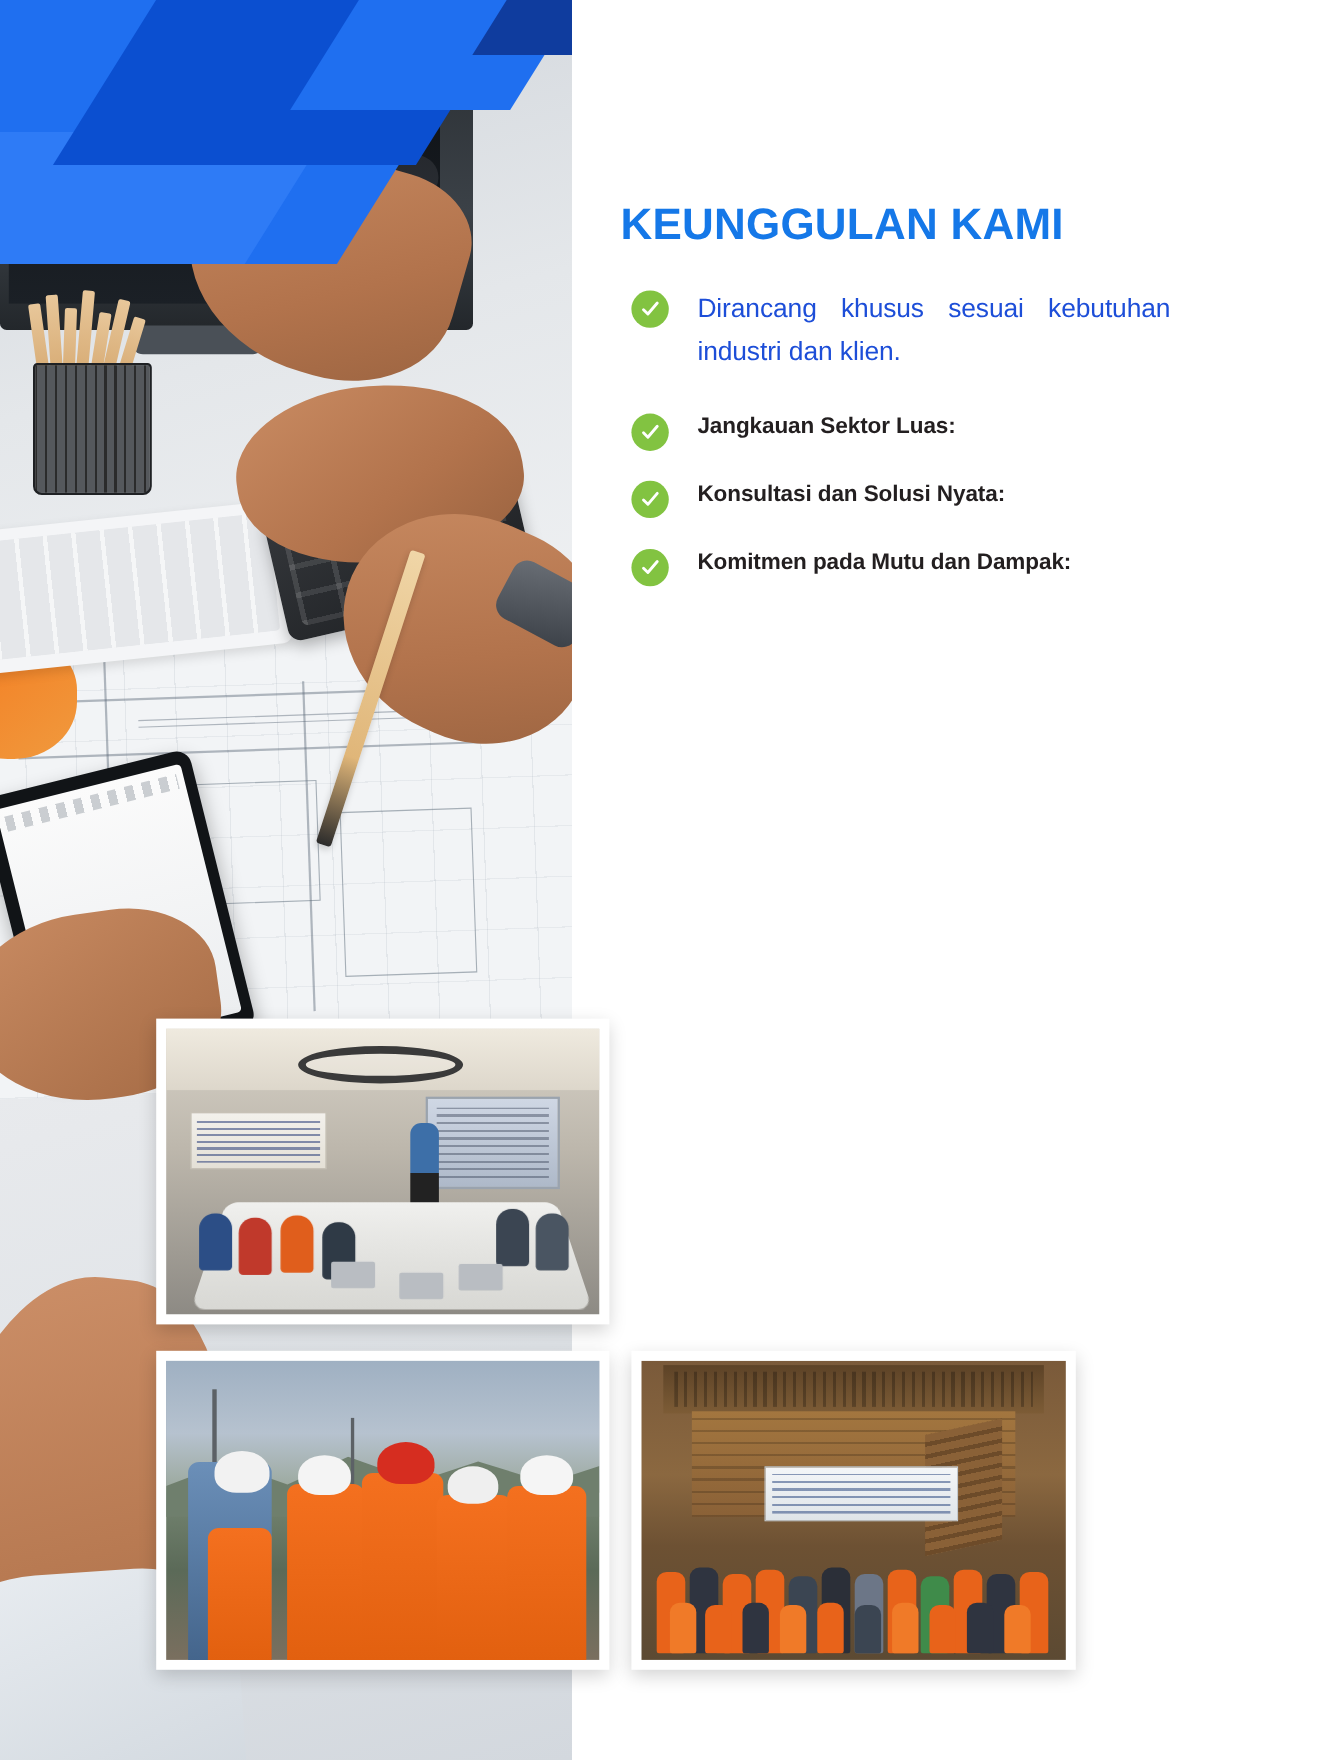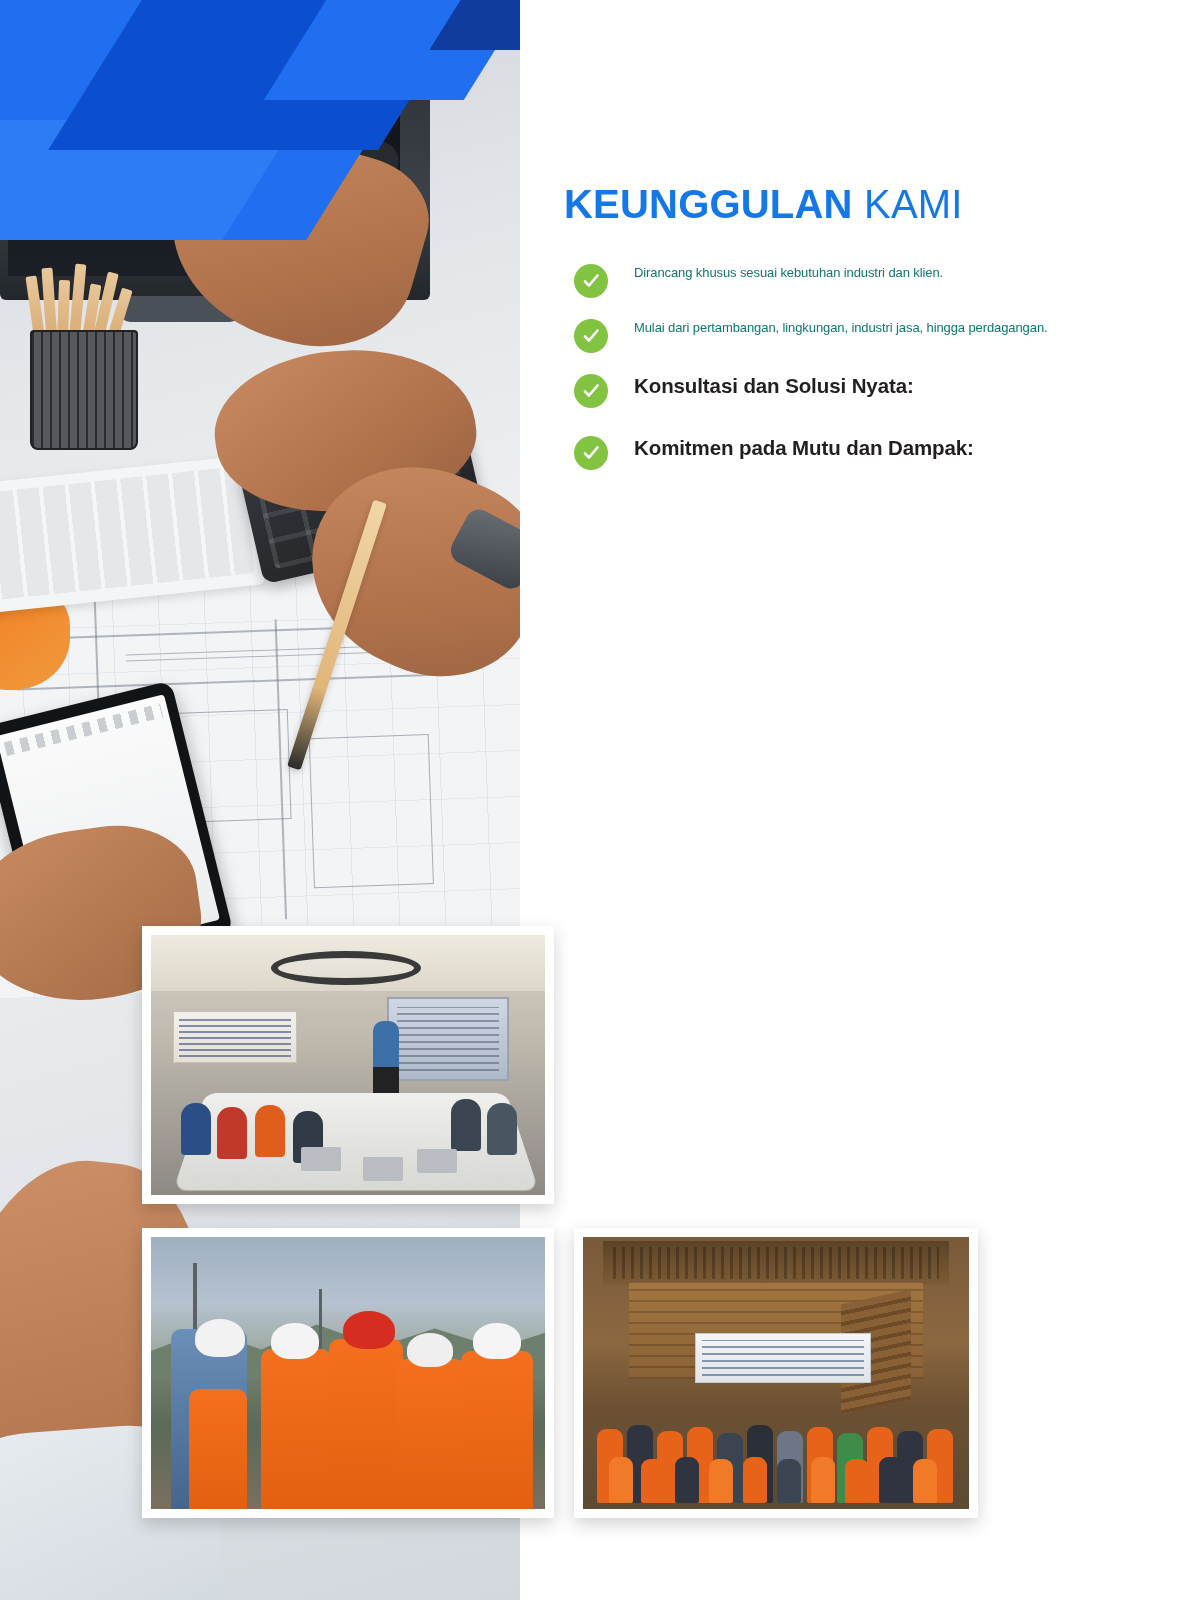--- a/index.html
+++ b/index.html
@@ -304,21 +304,21 @@
 
   .title {
     position: absolute;
     left: 44px; top: 182px;
     font-size: 40px;
     letter-spacing: .2px;
     color: #1578e8;
     white-space: nowrap;
   }
   .title .b { font-weight: 700; }
-  .title .l { font-weight: 400; text-align: right; }
+  .title .l { font-weight: 700; text-align: right; }
 
   .list {
     position: absolute;
     left: 44px; top: 262px;
     width: 500px;
   }
   .item {
     position: relative;
     padding-left: 70px;
     margin-bottom: 34px;
@@ -336,22 +336,22 @@
   .check svg { display: block; }
   .item-title {
     font-size: 20.5px;
     font-weight: 700;
     color: #231f20;
     line-height: 1.35;
     margin-bottom: 6px;
     letter-spacing: -0.1px;
   }
   .item-desc {
-    font-size: 13px;
-    color: #0f766e;
+    font-size: 24px;
+    color: #1d4ed8;
     line-height: 1.62;
     text-align: justify;
     letter-spacing: -0.1px;
   }
 
   
   .card {
     position: absolute;
     background: #ffffff;
     padding: 9px;
@@ -555,21 +555,21 @@
         <div class="item-desc">Dirancang khusus sesuai kebutuhan industri dan klien.</div>
       </div>
 
 
       <div class="item">
         <span class="check">
           <svg width="20" height="20" viewBox="0 0 20 20">
               <path d="M4 10.5 L8 14.5 L16.5 4.5" fill="none" stroke="#ffffff" stroke-width="2.6" stroke-linecap="round" stroke-linejoin="round"></path>
             </svg>
         </span>
-        <div class="item-desc">Mulai dari pertambangan, lingkungan, industri jasa, hingga perdagangan.</div>
+        <div class="item-title">Jangkauan Sektor Luas:</div>
       </div>
 
       <div class="item">
         <span class="check">
           <svg width="20" height="20" viewBox="0 0 20 20">
               <path d="M4 10.5 L8 14.5 L16.5 4.5" fill="none" stroke="#ffffff" stroke-width="2.6" stroke-linecap="round" stroke-linejoin="round"></path>
             </svg>
         </span>
         <div class="item-title">Konsultasi dan Solusi Nyata:</div>
       </div>

